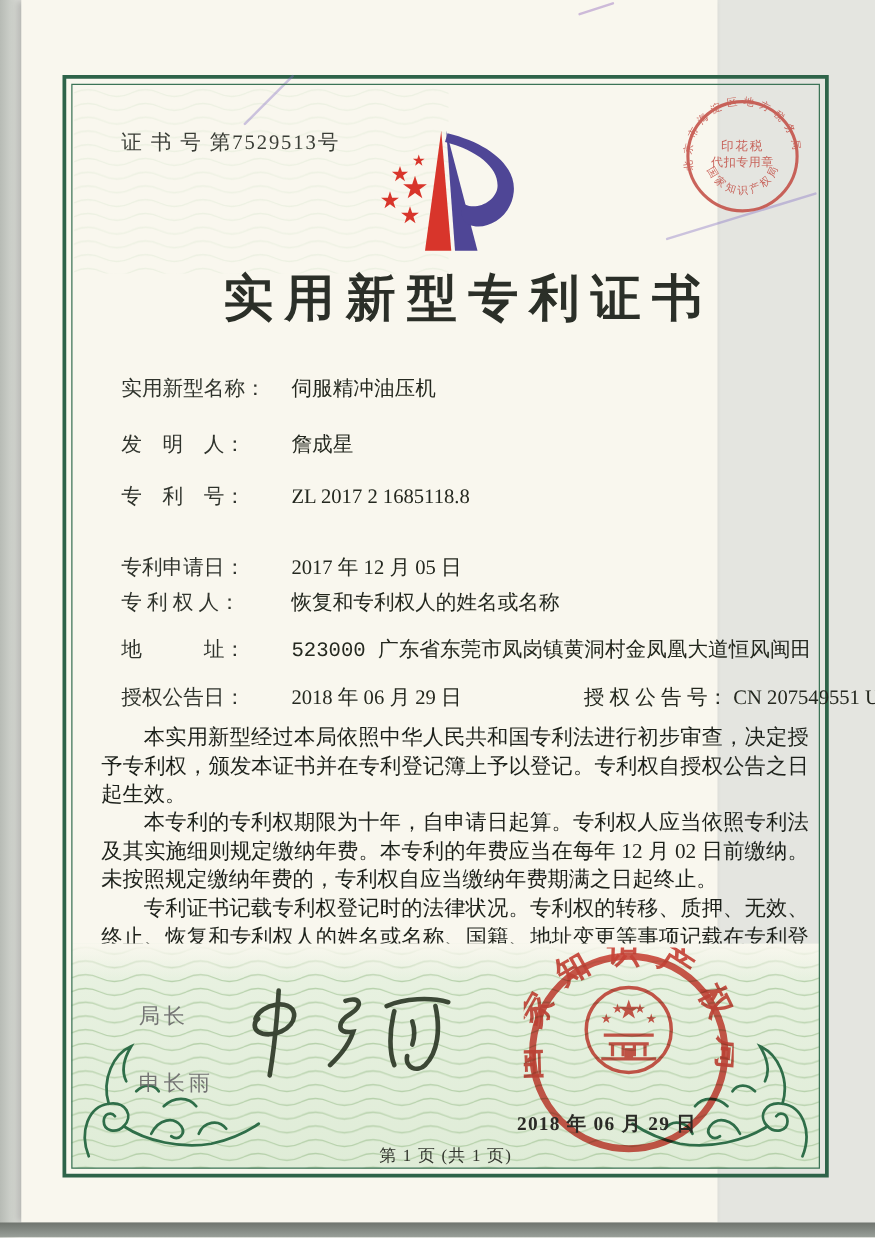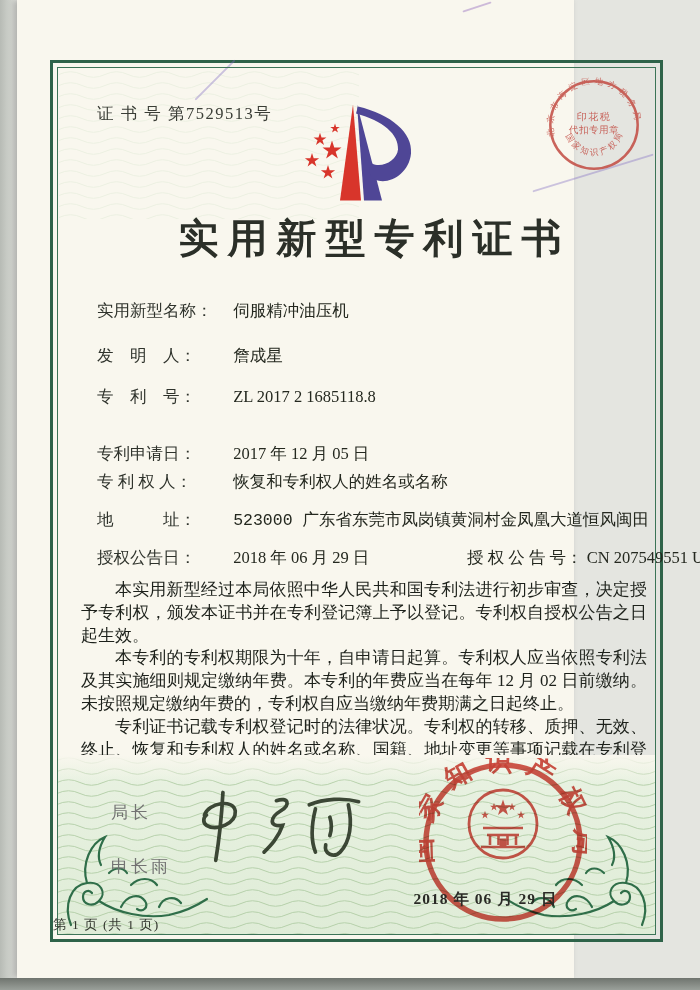--- a/index.html
+++ b/index.html
@@ -57,21 +57,21 @@
   .director{position:absolute;left:58px;font-size:17px;letter-spacing:3px;color:#737373;z-index:3;}
   .director.t{top:738px;}
   .director.n{top:776px;margin-top:16px;}
   .signature{position:absolute;left:135px;top:720px;width:185px;height:95px;z-index:3;}
   .seal{position:absolute;left:366px;top:695px;width:168px;height:168px;z-index:4;mix-blend-mode:multiply;opacity:.93;}
   .seal-date{
     position:absolute;left:340px;top:826px;width:185px;text-align:center;z-index:5;
     font-size:15.5px;font-weight:700;letter-spacing:1px;color:#2a2a26;
   }
   .footer{
-    position:absolute;left:0;top:853px;width:100%;text-align:left;
+    position:absolute;left:0;top:853px;width:100%;text-align:center;
     font-size:13.5px;color:#33372f;letter-spacing:1px;z-index:3;
   }
   .tax-stamp{position:absolute;left:493px;top:14px;width:96px;height:96px;opacity:.85;}
   .scratch{position:absolute;height:2px;border-radius:2px;background:rgba(128,108,195,.38);}
   .s1{left:477px;top:109px;width:126px;transform:rotate(-17deg);}
   .s2{left:134px;top:16px;width:56px;transform:rotate(-45deg);}
   .s3{left:445px;top:6px;width:30px;transform:rotate(-18deg);background:rgba(150,110,190,.45);}
   svg text{font-family:"Liberation Serif","DejaVu Serif",serif;}
 </style>
 </head>

